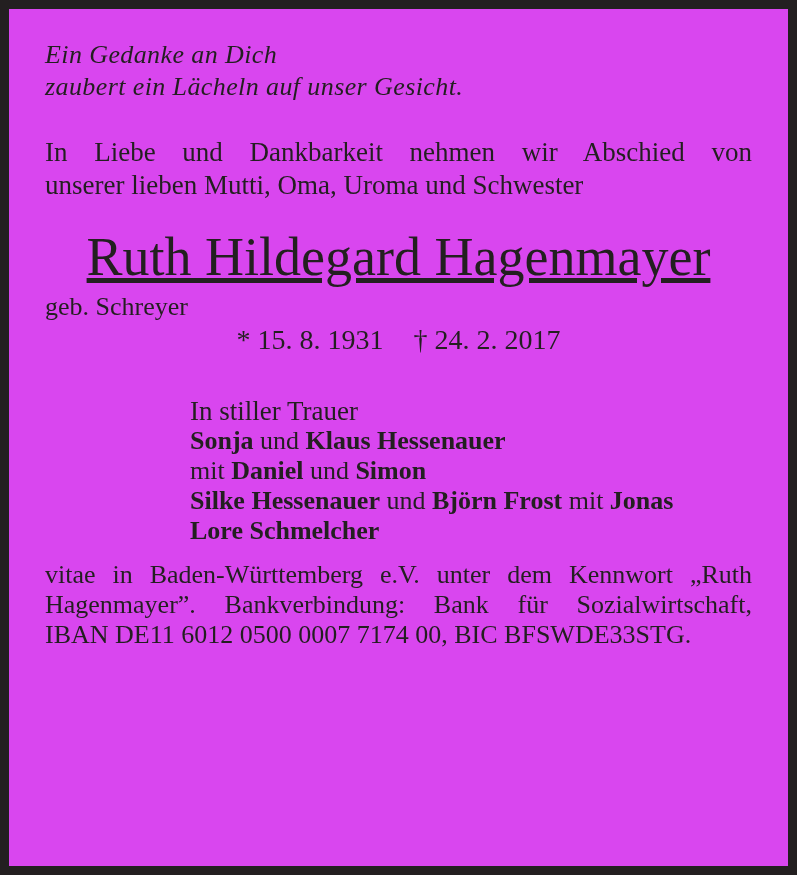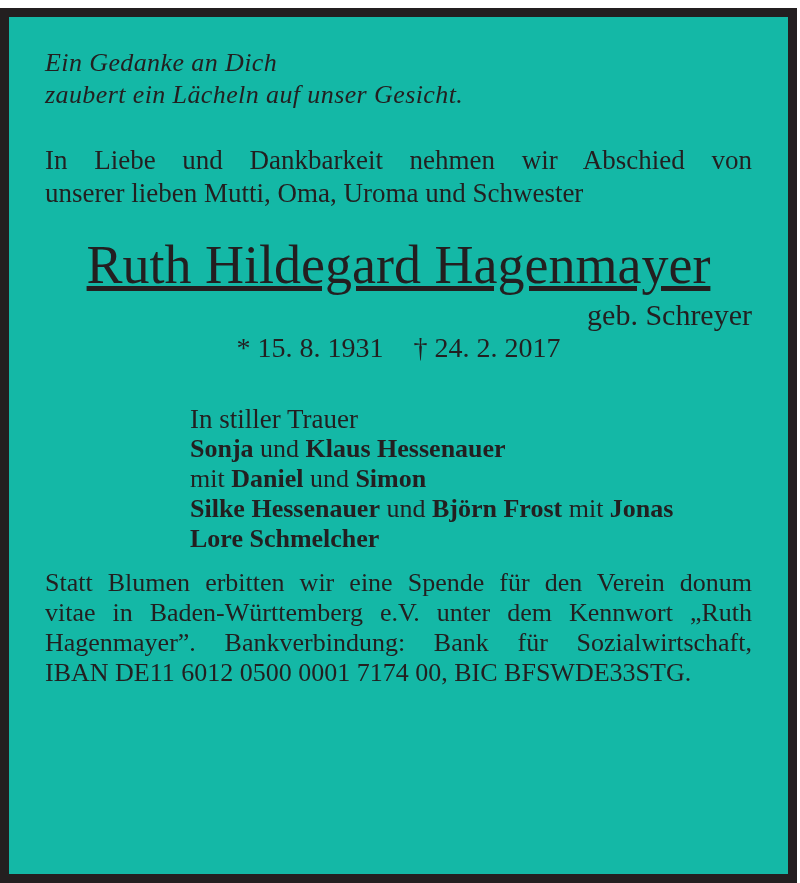--- a/index.html
+++ b/index.html
@@ -12,27 +12,27 @@
     width: 800px;
     height: 883px;
     background: #ffffff;
     color: #231f20;
     font-family: "Liberation Serif", "DejaVu Serif", serif;
     overflow: hidden;
   }
   .frame {
     position: absolute;
     left: 0;
-    top: 8px;
+    top: 0;
     width: 797px;
     height: 875px;
     border: 9px solid #231f20;
     box-sizing: border-box;
     padding: 30px 36px 0 36px;
-    background: #14b8a6;
+    background: #d946ef;
     overflow: hidden;
   }
   .epigraph {
     font-style: italic;
     font-size: 26px;
     line-height: 32px;
     letter-spacing: 0.4px;
   }
   .intro {
     margin-top: 33px;
@@ -47,22 +47,22 @@
     margin: 24px 0 0 0;
     font-size: 54px;
     line-height: 62px;
     font-weight: normal;
     text-align: center;
     white-space: nowrap;
     text-decoration: underline;
   }
   .maiden {
     margin-top: 4px;
-    text-align: right;
-    font-size: 30px;
+    text-align: left;
+    font-size: 26px;
     line-height: 30px;
   }
   .dates {
     margin-top: 2px;
     text-align: center;
     font-size: 28px;
     line-height: 32px;
   }
   .birth { margin-right: 30px; }
   .mourning-intro {
@@ -112,20 +112,19 @@
 
     <div class="mourners">
       <div><span class="b">Sonja</span><span> und </span><span class="b">Klaus Hessenauer</span></div>
       <div><span>mit </span><span class="b">Daniel</span><span> und </span><span class="b">Simon</span></div>
       <div><span class="b">Silke Hessenauer</span><span> und </span><span class="b">Björn Frost</span><span> mit </span><span class="b">Jonas</span></div>
       <div><span class="b">Lore Schmelcher</span></div>
     </div>
 
 
     <div class="para donation">
-      <div class="jline">Statt Blumen erbitten wir eine Spende für den Verein donum</div>
       <div class="jline">vitae in Baden-Württemberg e.V. unter dem Kennwort „Ruth</div>
       <div class="jline">Hagenmayer”. Bankverbindung: Bank für Sozialwirtschaft,</div>
-      <div>IBAN DE11 6012 0500 0001 7174 00, BIC BFSWDE33STG.</div>
+      <div>IBAN DE11 6012 0500 0007 7174 00, BIC BFSWDE33STG.</div>
     </div>
 
   </div>
 </div>
 
 </body></html>

